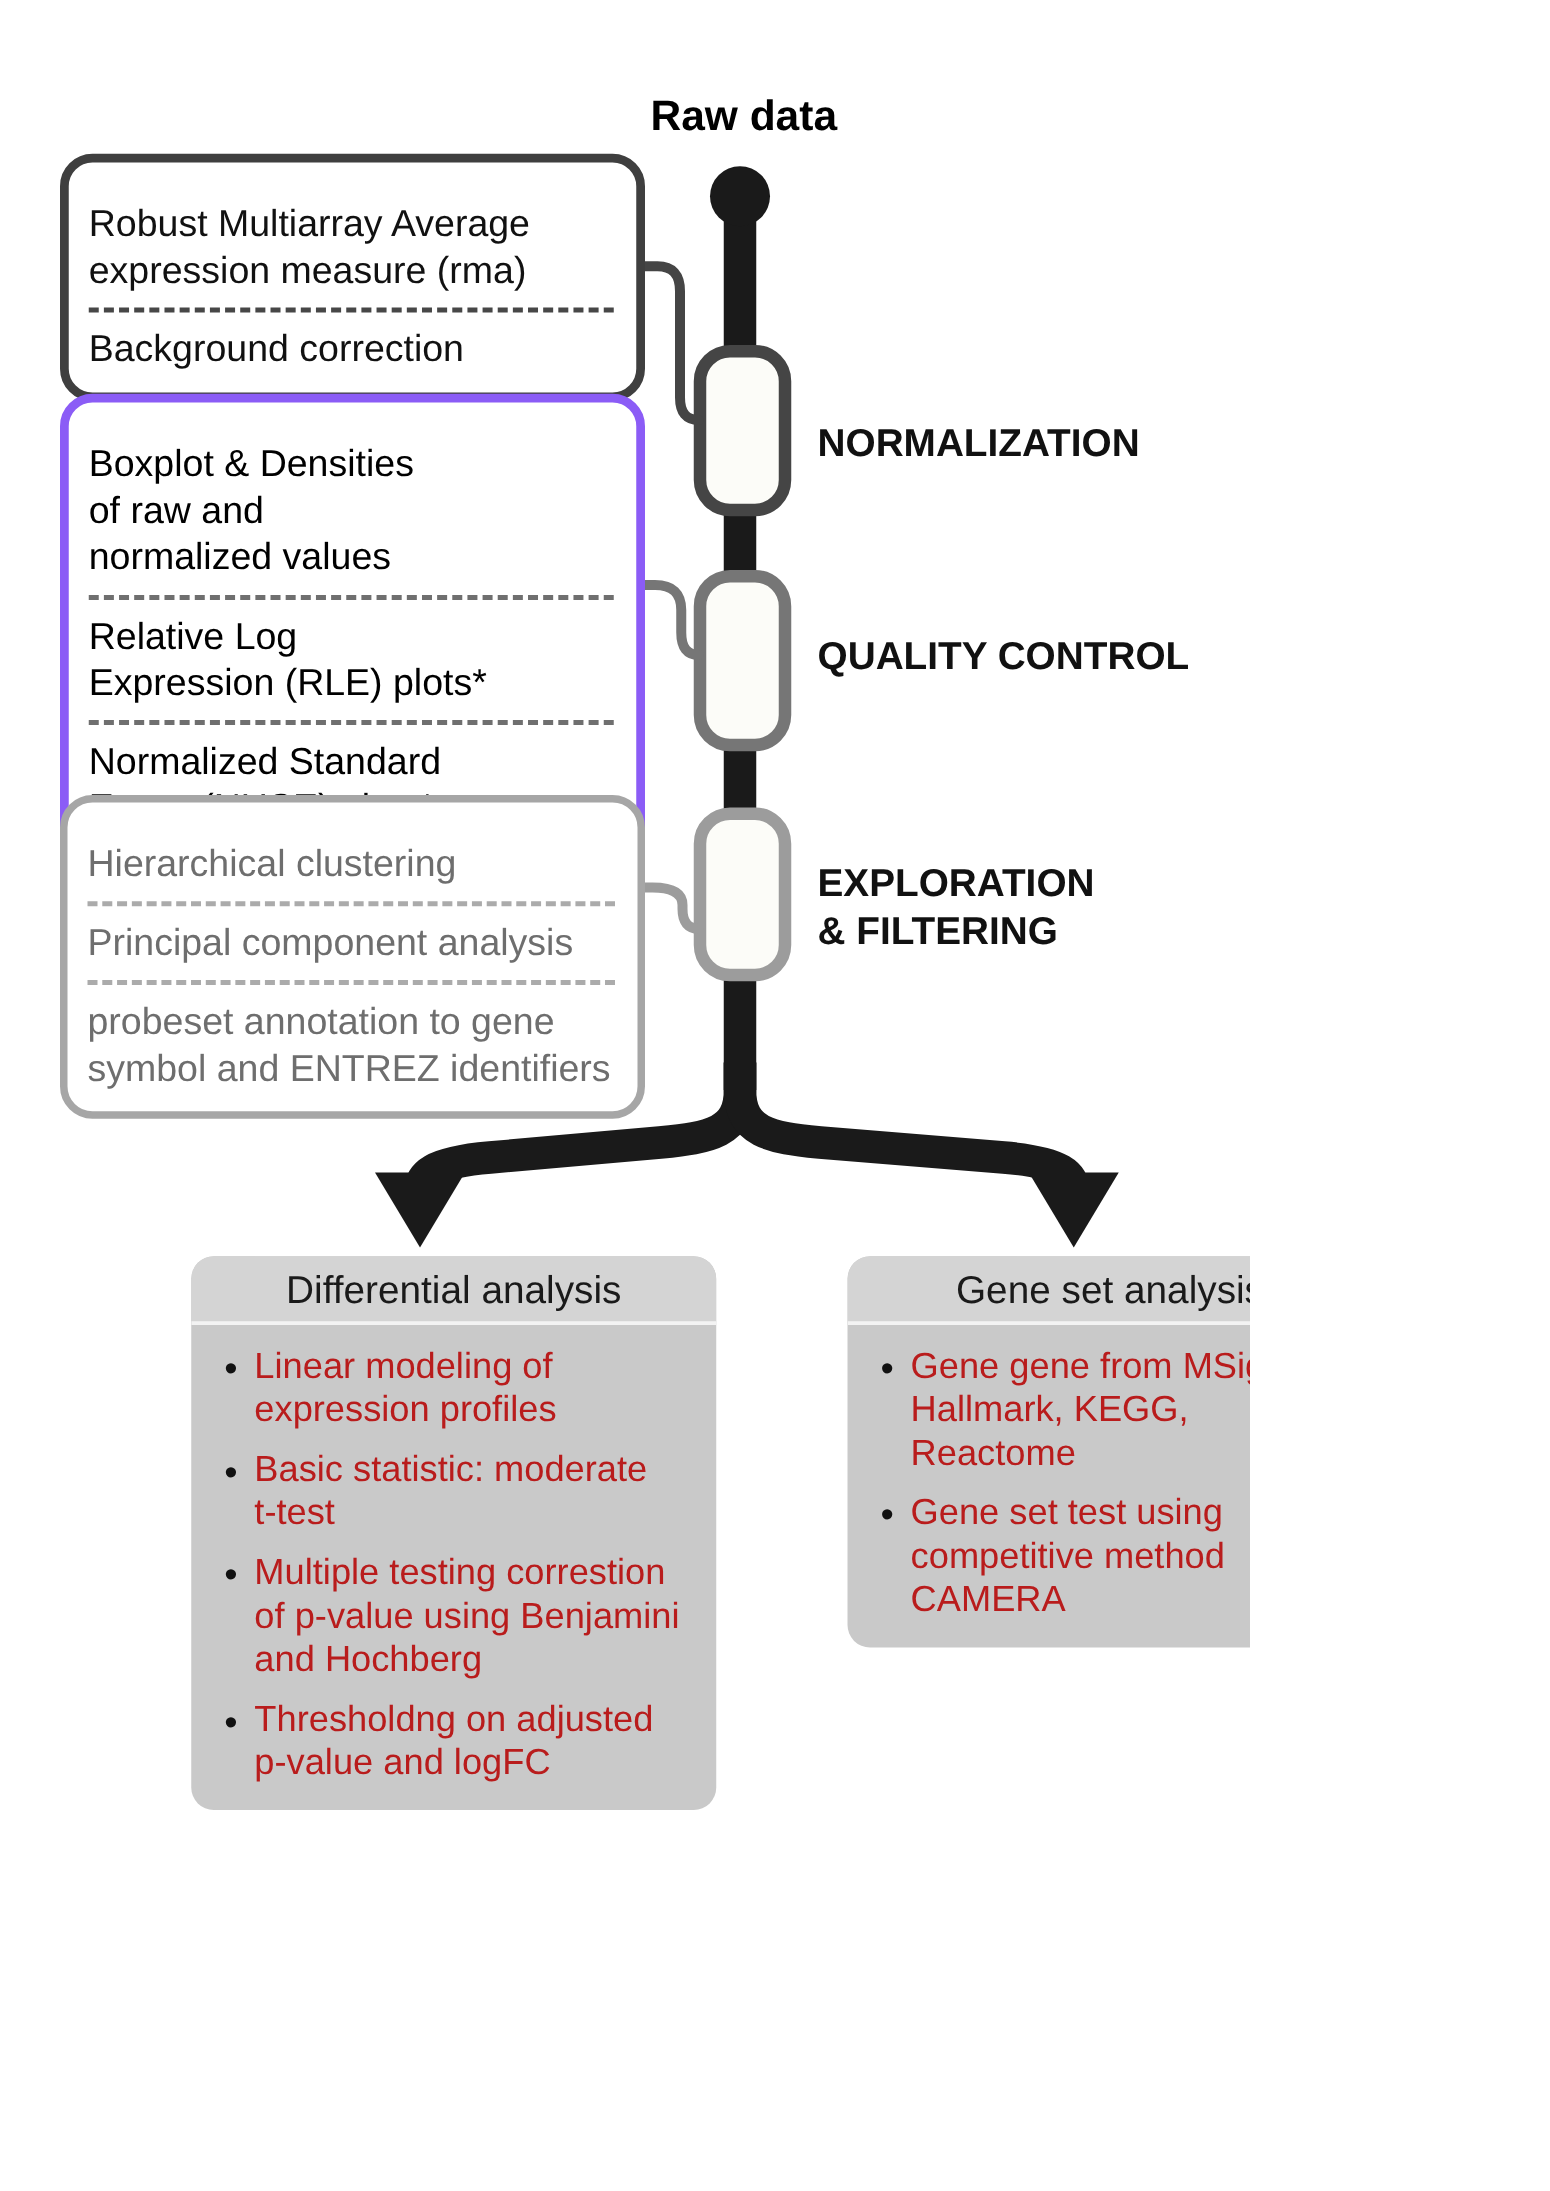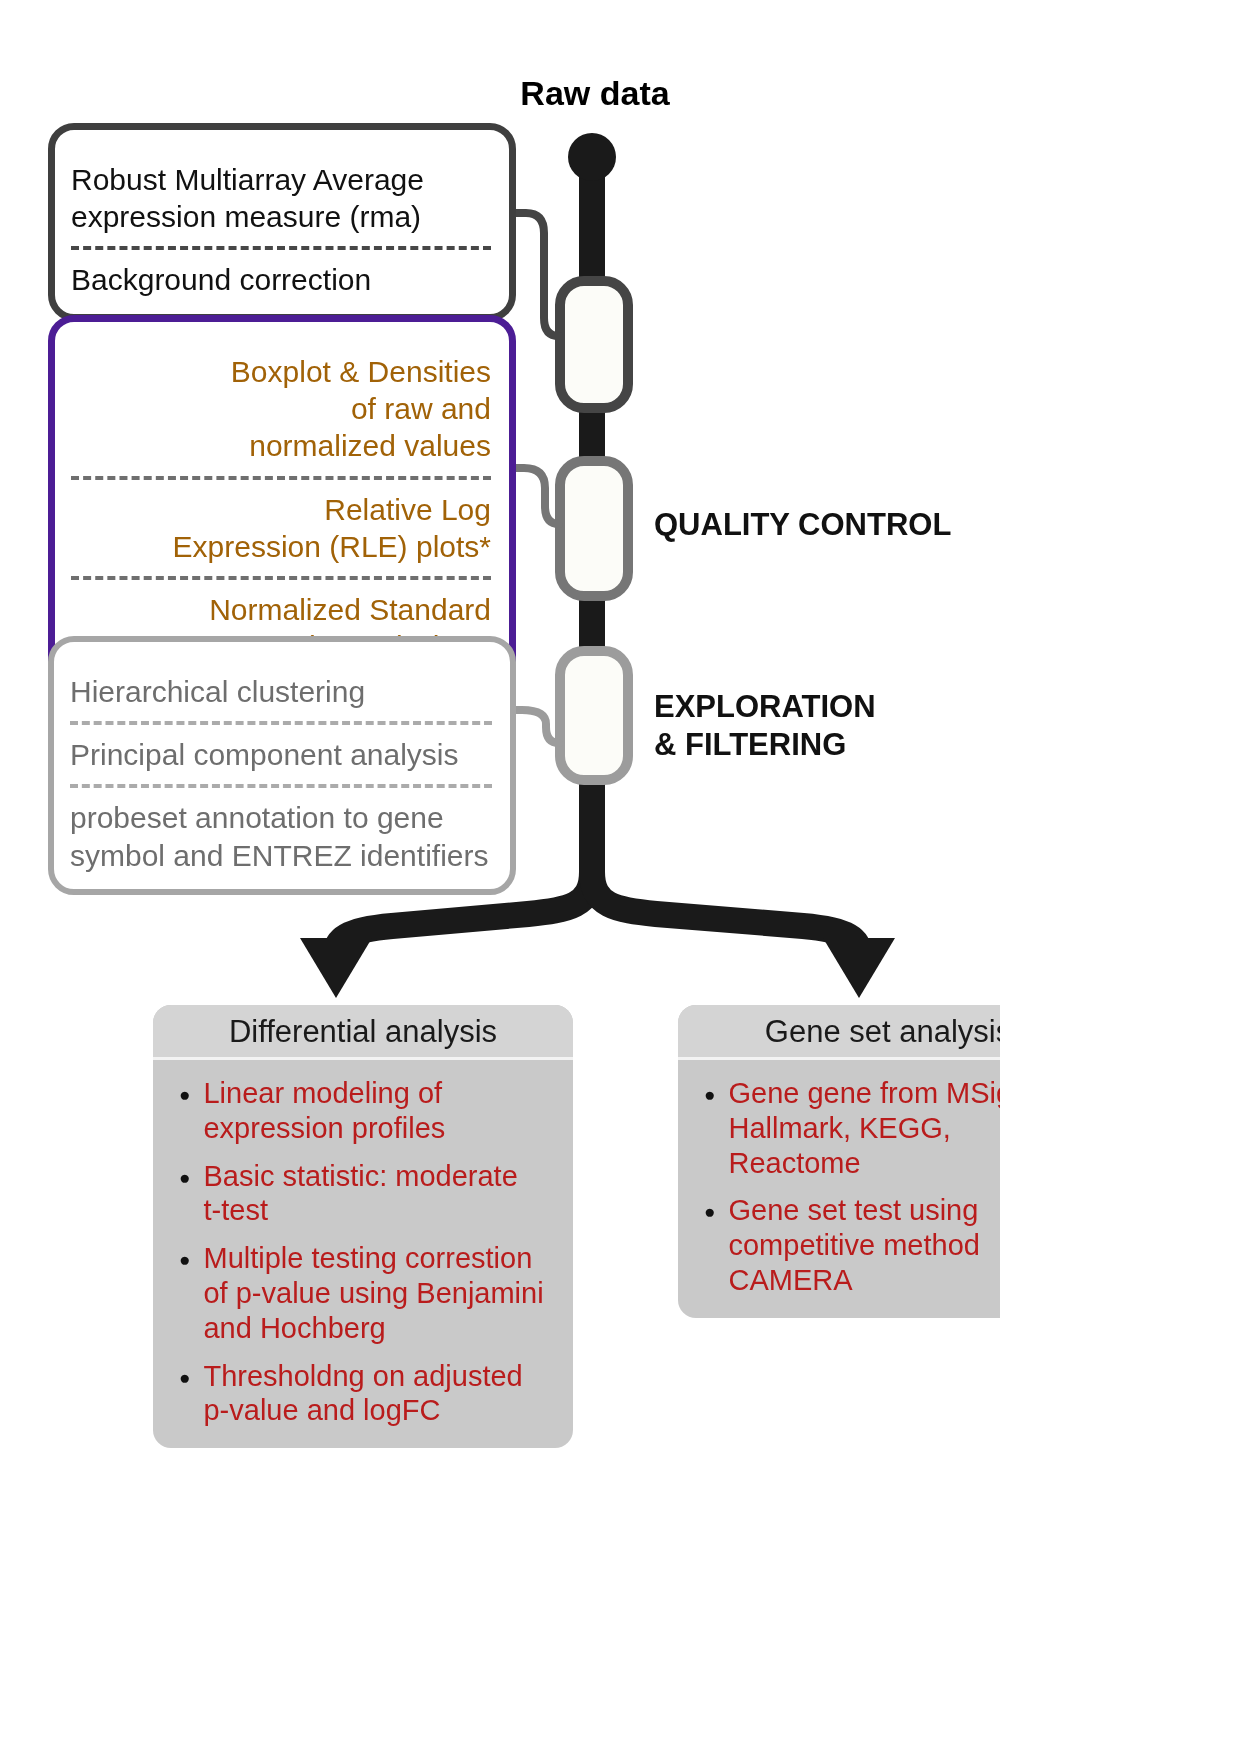--- a/index.html
+++ b/index.html
@@ -32,21 +32,21 @@
   }
   .stage-box .step {
     font-size: 30px;
     line-height: 1.24;
     white-space: pre-line;
   }
   .divider { border-top: 4px dashed #555; margin: 11px 0; }
 
   .b1 { top: 123px; border: 7px solid #3f3f3f; color: #111; }
   .b1 .divider { border-color: #474747; }
-  .b2 { top: 315px; border: 7px solid #4c1d95; color: #a16207; min-height: 332px; text-align: right; }
+  .b2 { top: 315px; border: 7px solid #8b5cf6; color: #000000; min-height: 332px; }
   .b2 .divider { border-color: #6f6f6f; }
   .b3 { top: 636px; border: 6px solid #a6a6a6; color: #6e6e6e; min-height: 226px; }
   .b3 .divider { border-color: #ababab; }
 
   .stage-label {
     font-size: 31px; font-weight: bold; color: #111;
     white-space: pre-line; line-height: 1.22;
   }
   .lbl-1 { left: 654px; top: 336px; }
   .lbl-2 { left: 654px; top: 506px; }
@@ -129,20 +129,21 @@
 
   <div class="abs layer-ui stage-box b3">
     <div class="step">Hierarchical clustering</div>
     <div class="divider"></div>
     <div class="step">Principal component analysis</div>
     <div class="divider"></div>
     <div class="step">probeset annotation to gene
 symbol and ENTREZ identifiers</div>
   </div>
 
+  <div class="abs layer-ui stage-label lbl-1">NORMALIZATION</div>
   <div class="abs layer-ui stage-label lbl-2">QUALITY CONTROL</div>
   <div class="abs layer-ui stage-label lbl-3">EXPLORATION
 &amp; FILTERING</div>
 
   <div class="abs layer-ui branch-box branch-left">
     <div class="branch-header">Differential analysis</div>
     <div class="branch-items">
       <div class="bullet-item">
         <span class="bullet-dot">●</span>
         <span class="bullet-text">Linear modeling of

